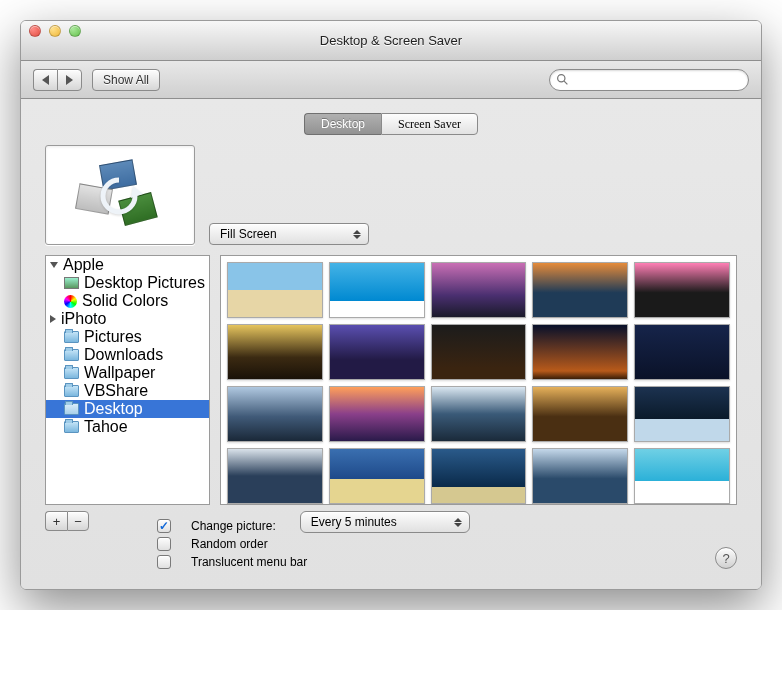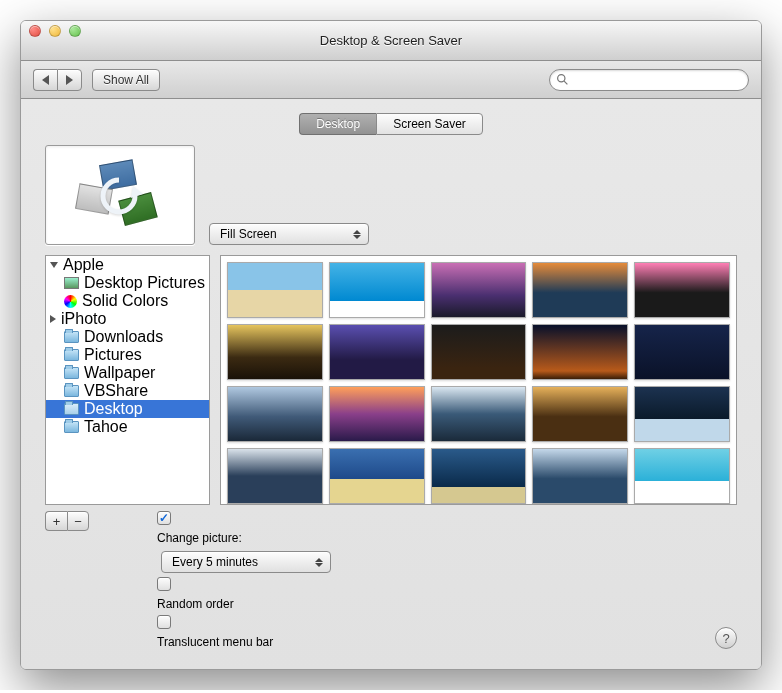--- a/index.html
+++ b/index.html
@@ -111,21 +111,21 @@
   .tab {
     height: 22px;
     padding: 0 16px;
     border: 1px solid #8a8a8a;
     background: linear-gradient(#fdfdfd, #e2e2e2);
     font-size: 12px;
     display: flex; align-items: center;
     text-shadow: 0 1px 0 rgba(255,255,255,0.6);
   }
   .tab:first-child { border-radius: 4px 0 0 4px; border-right: none; }
-  .tab:last-child { border-radius: 0 4px 4px 0; }
+  .tab:last-child { border-radius: 0 4px 4px 0; font-family: Liberation Serif, serif; }
   .tab.active {
     background: linear-gradient(#b0b0b0, #929292);
     color: #fff;
     text-shadow: 0 -1px 0 rgba(0,0,0,0.3);
     border-color: #707070;
   }
 
   .top-row { display: flex; gap: 14px; align-items: flex-end; margin-bottom: 10px; }
   .preview-well {
     width: 150px; height: 100px;
@@ -293,21 +293,21 @@
     background: linear-gradient(#fdfdfd, #d6d6d6);
     display: flex; align-items: center; justify-content: center;
     font-size: 13px;
     color: #333;
     box-shadow: 0 1px 0 #fff inset;
   }
   .pm:first-child { border-radius: 4px 0 0 4px; border-right: none; }
   .pm:last-child { border-radius: 0 4px 4px 0; }
 
   .options { display: flex; flex-direction: column; gap: 4px; font-size: 12px; padding-left: 58px; }
-  .opt-line { display: flex; align-items: flex-start; gap: 6px; flex-direction: column; }
+  .opt-line { display: flex; align-items: flex-end; gap: 20px; }
   .cb {
     width: 14px; height: 14px;
     border: 1px solid #7a7a7a;
     border-radius: 3px;
     background: linear-gradient(#fdfdfd, #e0e0e0);
     display: inline-flex; align-items: center; justify-content: center;
     box-shadow: 0 1px 0 #fff inset;
   }
   .cb.checked::after {
     content: "✓"; font-size: 12px; color: #1268d8; font-weight: bold; line-height: 1;
@@ -402,25 +402,25 @@
           <span>Solid Colors</span>
         </div>
 
         <div class="tree-item l1">
           <span class="disclosure closed"></span>
           <span>iPhoto</span>
         </div>
 
         <div class="tree-item l2">
           <span class="folder-icon"></span>
+          <span>Pictures</span>
+        </div>
+        <div class="tree-item l2">
+          <span class="folder-icon"></span>
           <span>Downloads</span>
-        </div>
-        <div class="tree-item l2">
-          <span class="folder-icon"></span>
-          <span>Pictures</span>
         </div>
         <div class="tree-item l2">
           <span class="folder-icon"></span>
           <span>Wallpaper</span>
         </div>
         <div class="tree-item l2">
           <span class="folder-icon"></span>
           <span>VBShare</span>
         </div>
         <div class="tree-item l2 selected">
@@ -463,21 +463,21 @@
       <div class="pm-group">
         <div class="pm">+</div>
         <div class="pm">−</div>
       </div>
 
       <div class="footer-right">
         <div class="options">
           <div class="opt-line">
             <span class="cb checked"></span>
             <span>Change picture:</span>
-            <div class="popup small" style="margin-left:4px;">
+            <div class="popup small" style="margin-left:4px;border-radius:6px;">
               <span>Every 5 minutes</span>
               <span class="arrows"></span>
             </div>
           </div>
           <div class="opt-line">
             <span class="cb"></span>
             <span>Random order</span>
           </div>
           <div class="opt-line">
             <span class="cb"></span>

